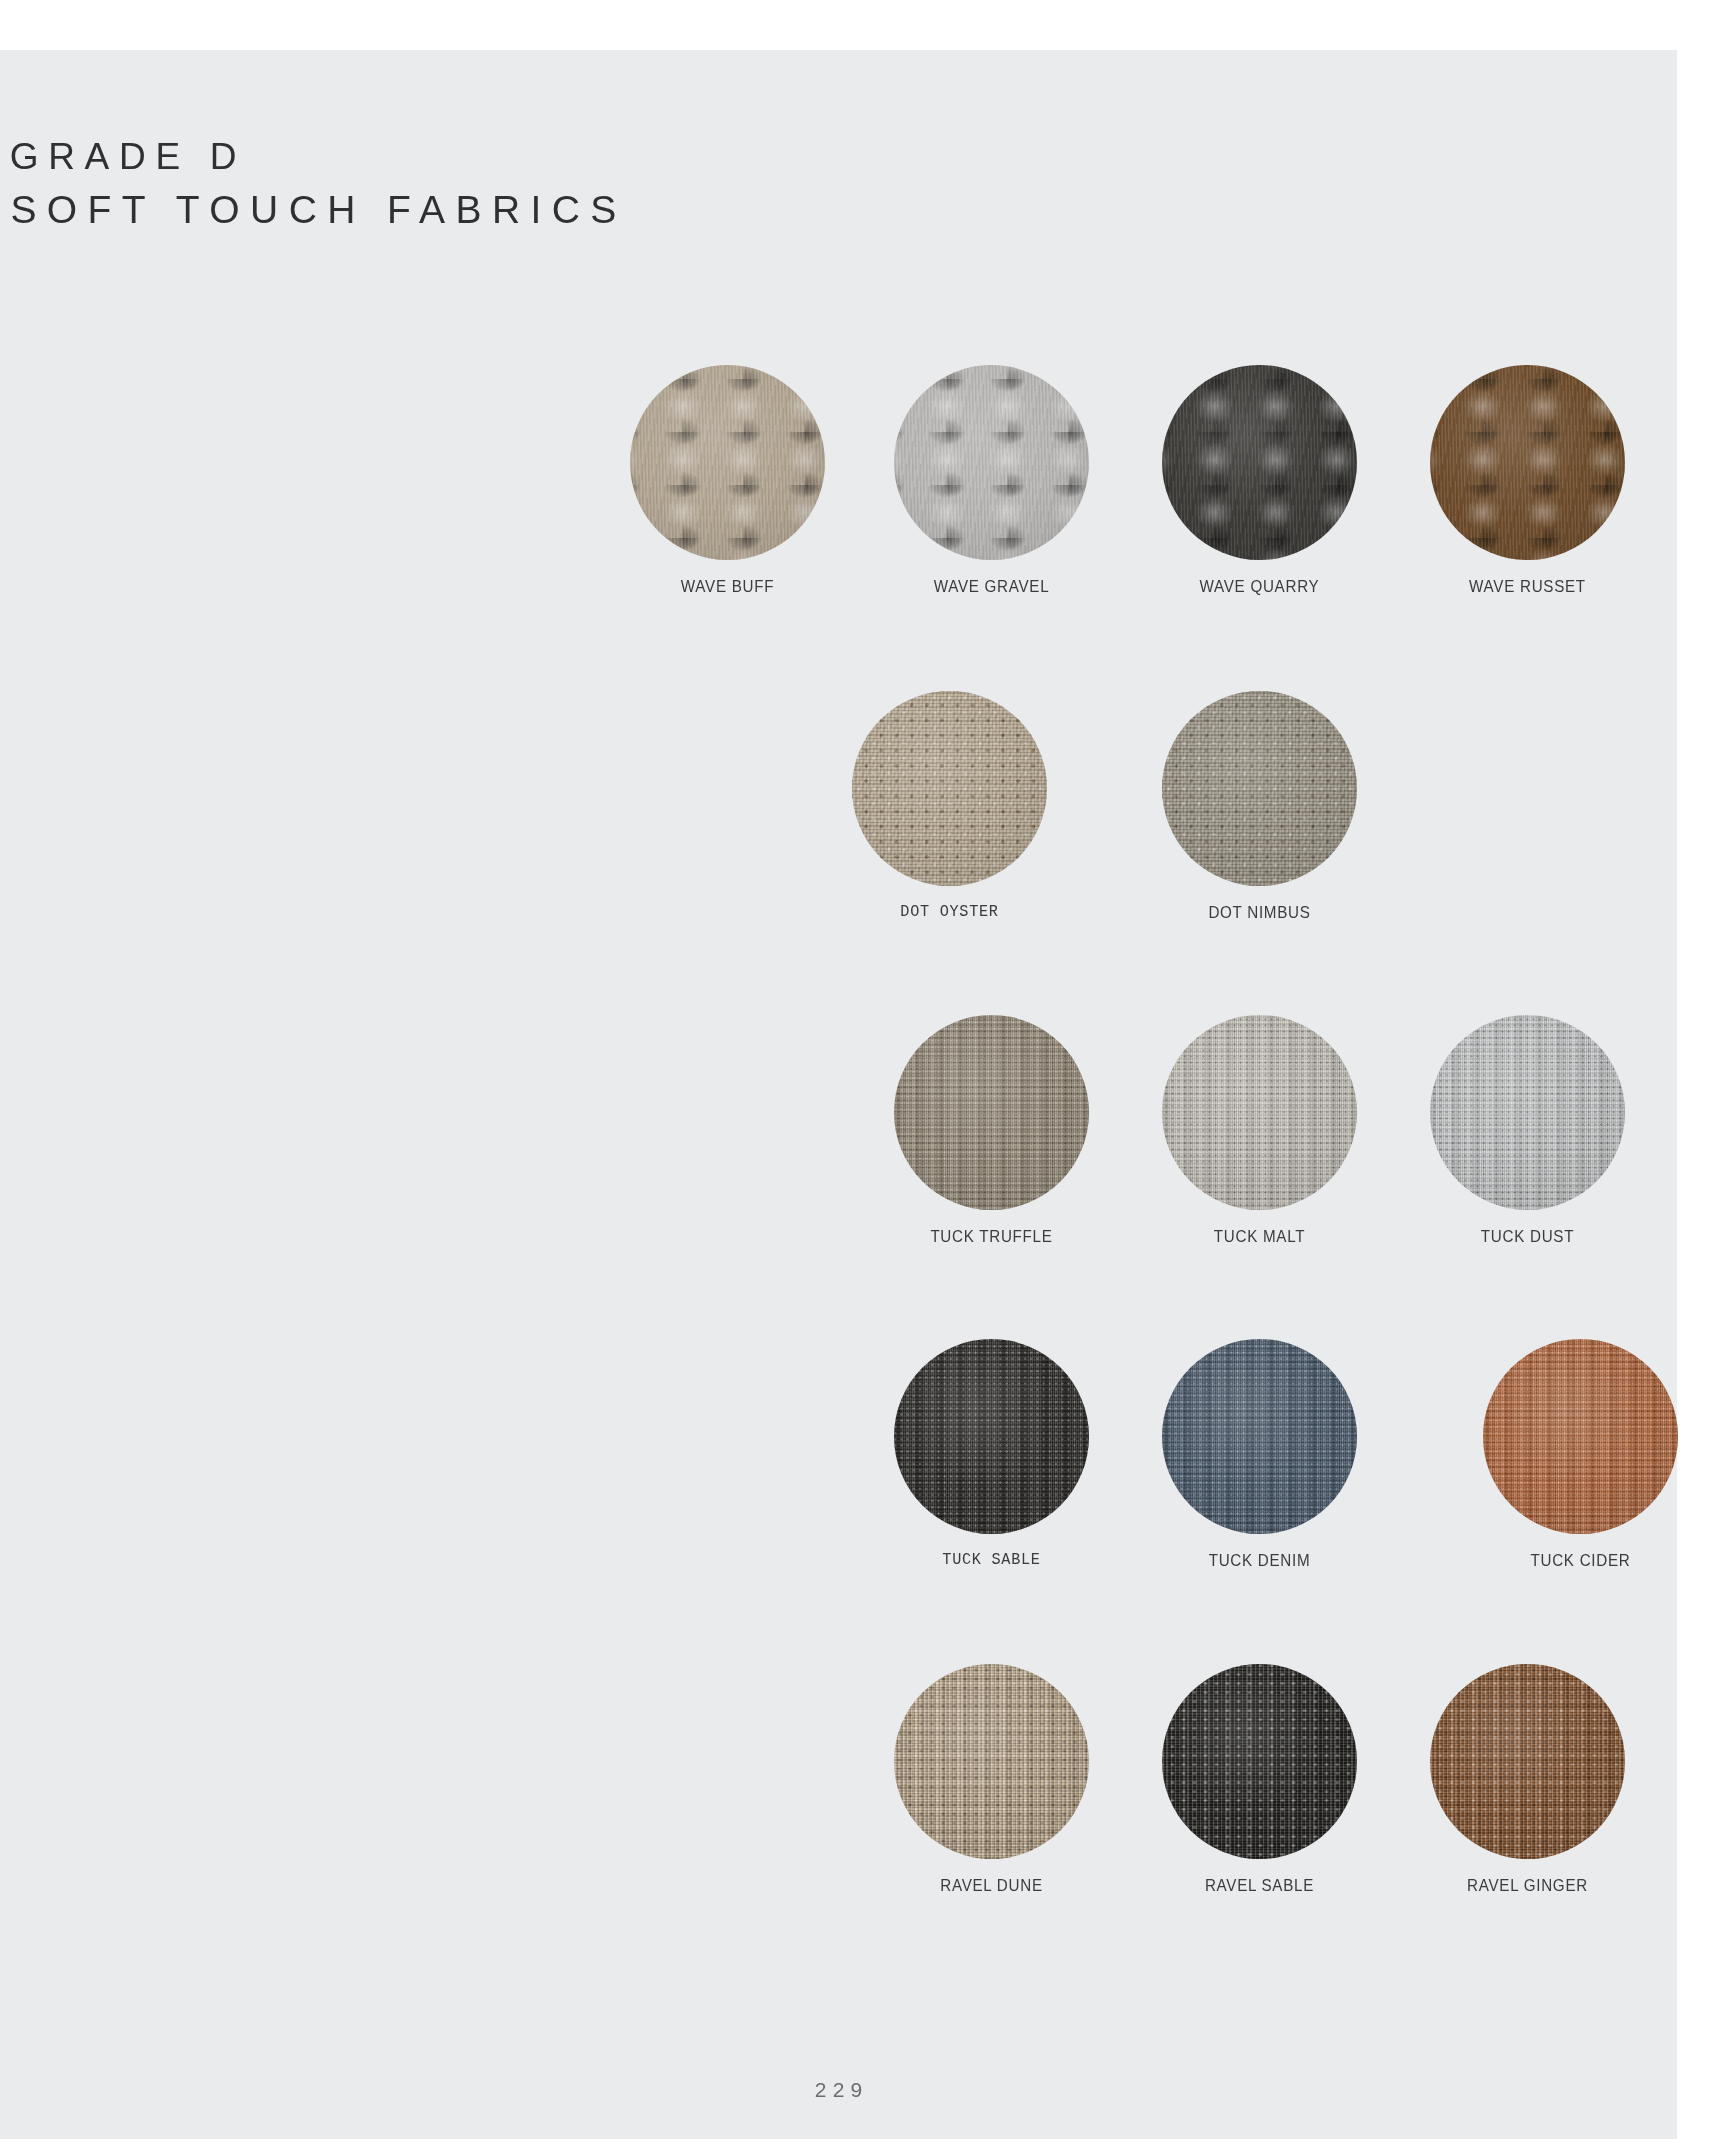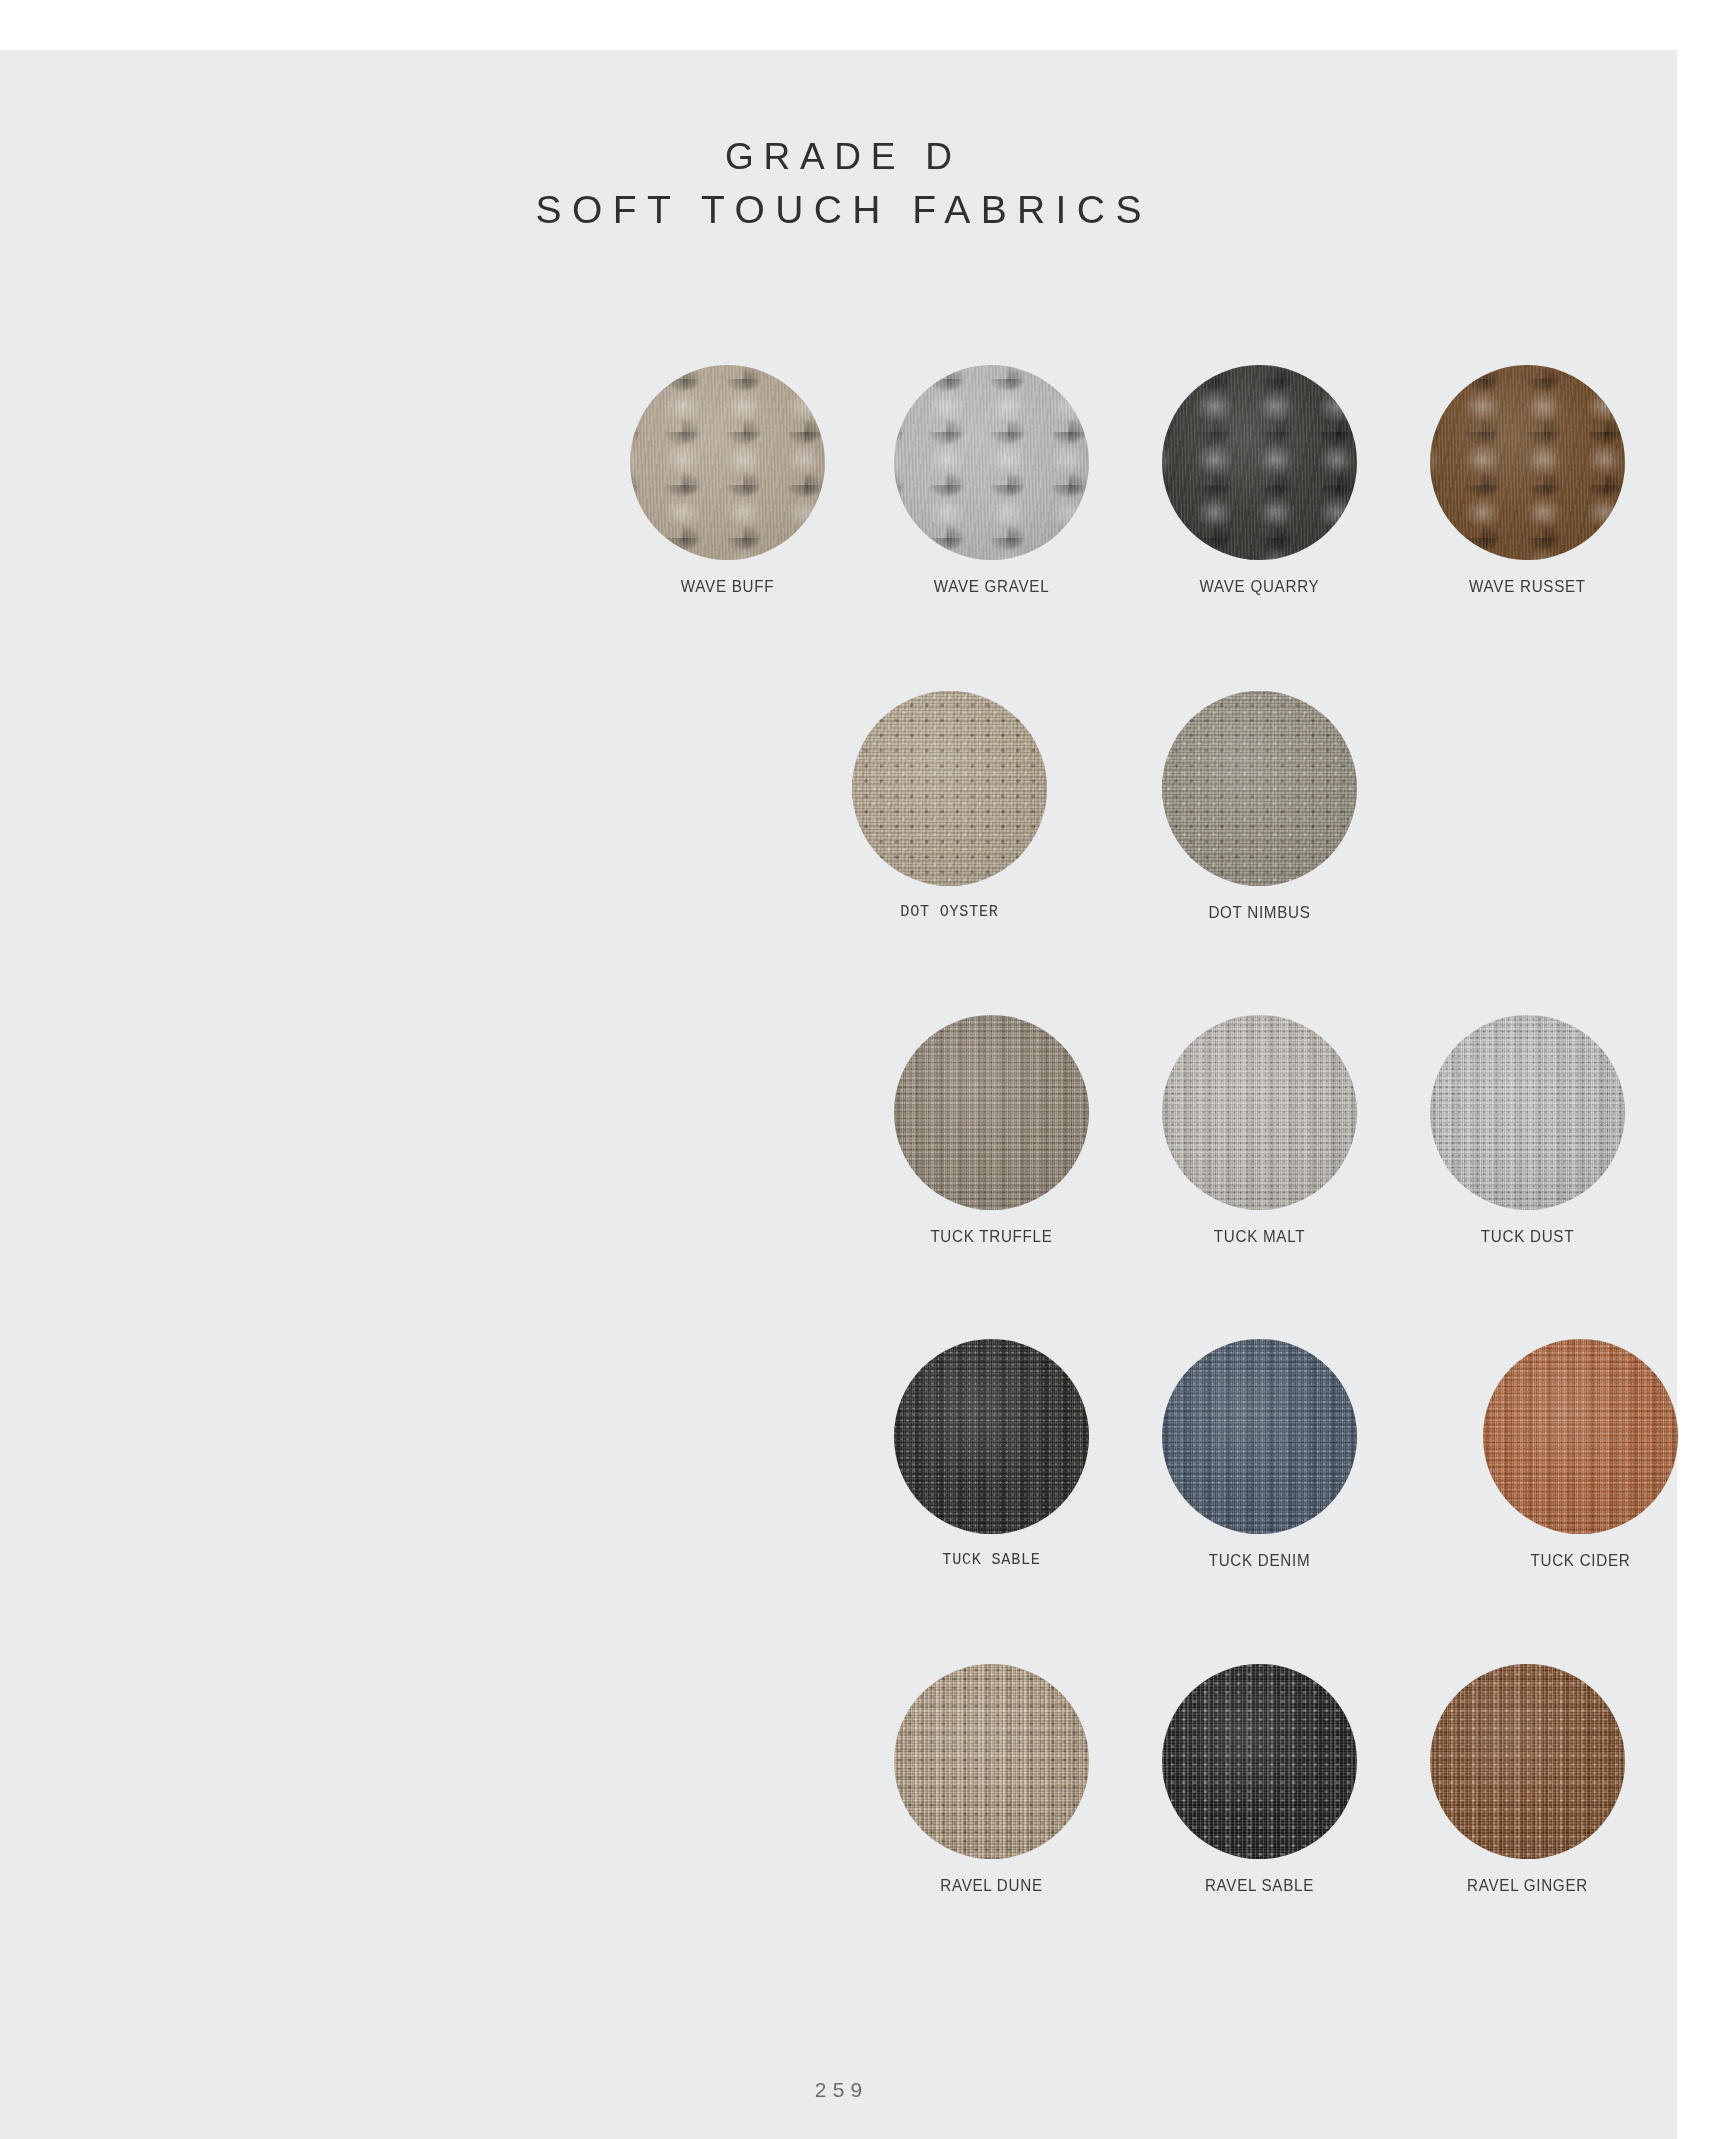--- a/index.html
+++ b/index.html
@@ -23,21 +23,20 @@
     height: 2090px;
     background: #eaebed;
   }
 
   
   #heading {
     position: absolute;
     left: 0;
     top: 80px;
     width: 1677px;
-    text-align: center;
     color: #2f3033;
     font-weight: 300;
   }
   .title-line {
     display: block;
     font-size: 37px;
     line-height: 53px;
     letter-spacing: 9.7px;
     text-indent: 9.7px;
     white-space: nowrap;
@@ -350,16 +349,16 @@
         <div class="swatch-cell" style="left: 1427px;">
           <div class="disc" style="background-color: rgb(141, 90, 52);">
             <div class="tex tex-ravel" style="--dotcol: #5e3a1e;"></div>
             <div class="shade"></div>
           </div>
           <div class="swatch-label">RAVEL GINGER</div>
         </div>
       </div>
     </div>
 
-  <div id="folio">259</div>
+  <div id="folio">229</div>
 
 </div>
 
 
 </body></html>

